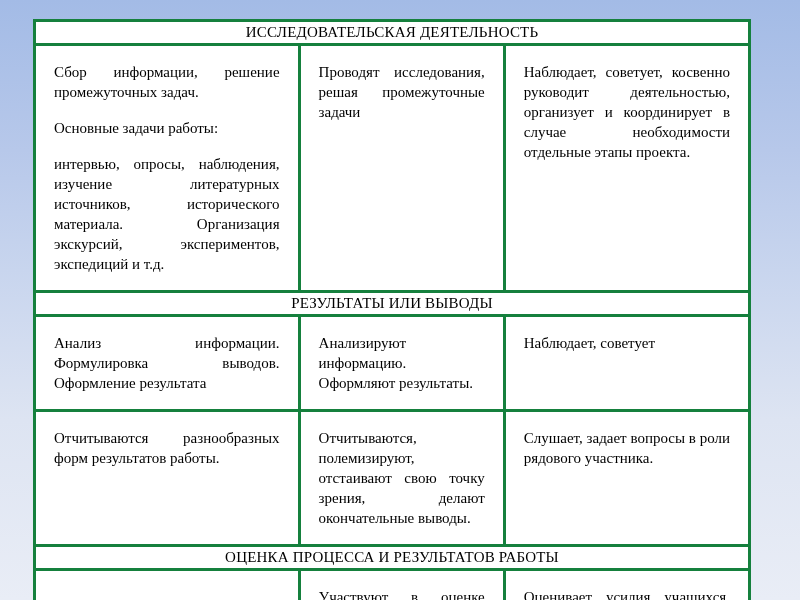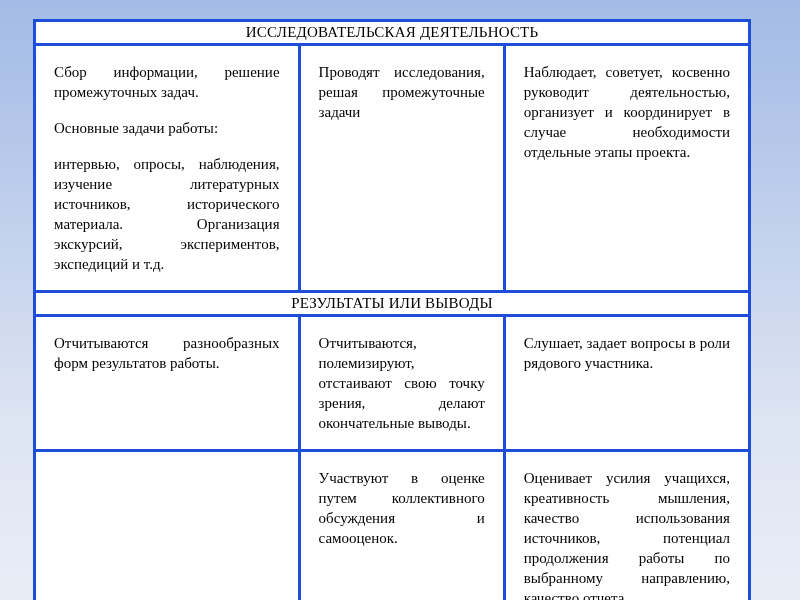--- a/index.html
+++ b/index.html
@@ -11,21 +11,21 @@
   }
   .slide { position: relative; width: 800px; height: 600px; }
   table.activity {
     position: absolute; left: 33px; top: 19px;
     width: 718px; height: 555px;
     border-collapse: collapse;
     table-layout: fixed;
     background: #ffffff;
   }
   table.activity td {
-    border: 3px solid #1d4ed8;
+    border: 3px solid #15803d;
     vertical-align: top;
     padding: 0 2px;
     font-size: 15px;
     line-height: 20px;
     overflow: hidden;
   }
   td.section-header {
     text-align: center;
     vertical-align: middle;
     padding: 0;
@@ -66,33 +66,47 @@
         <p>Проводят исследования, решая промежуточные задачи</p>
       </td>
       <td>
         <p>Наблюдает, советует, косвенно руководит деятельностью, организует и координирует в случае необходимости отдельные этапы проекта.</p>
       </td>
     </tr>
 
     <tr>
       <td class="section-header" colspan="3">РЕЗУЛЬТАТЫ ИЛИ ВЫВОДЫ</td>
     </tr>
+    <tr class="r2">
+      <td>
+        <p>Анализ информации. Формулировка выводов. Оформление результата</p>
+      </td>
+      <td>
+        <p>Анализируют информацию. Оформляют результаты.</p>
+      </td>
+      <td>
+        <p>Наблюдает, советует</p>
+      </td>
+    </tr>
 
     <tr class="r3">
       <td>
         <p>Отчитываются разнообразных форм результатов работы.</p>
       </td>
       <td>
         <p>Отчитываются, полемизируют, отстаивают свою точку зрения, делают окончательные выводы.</p>
       </td>
       <td>
         <p>Слушает, задает вопросы в роли рядового участника.</p>
       </td>
     </tr>
 
+    <tr>
+      <td class="section-header" colspan="3">ОЦЕНКА ПРОЦЕССА И РЕЗУЛЬТАТОВ РАБОТЫ</td>
+    </tr>
     <tr class="r4">
       <td></td>
       <td>
         <p>Участвуют в оценке путем коллективного обсуждения и самооценок.</p>
       </td>
       <td>
         <p>Оценивает усилия учащихся, креативность мышления, качество использования источников, потенциал продолжения работы по выбранному направлению, качество отчета.</p>
       </td>
     </tr>
   </tbody>

